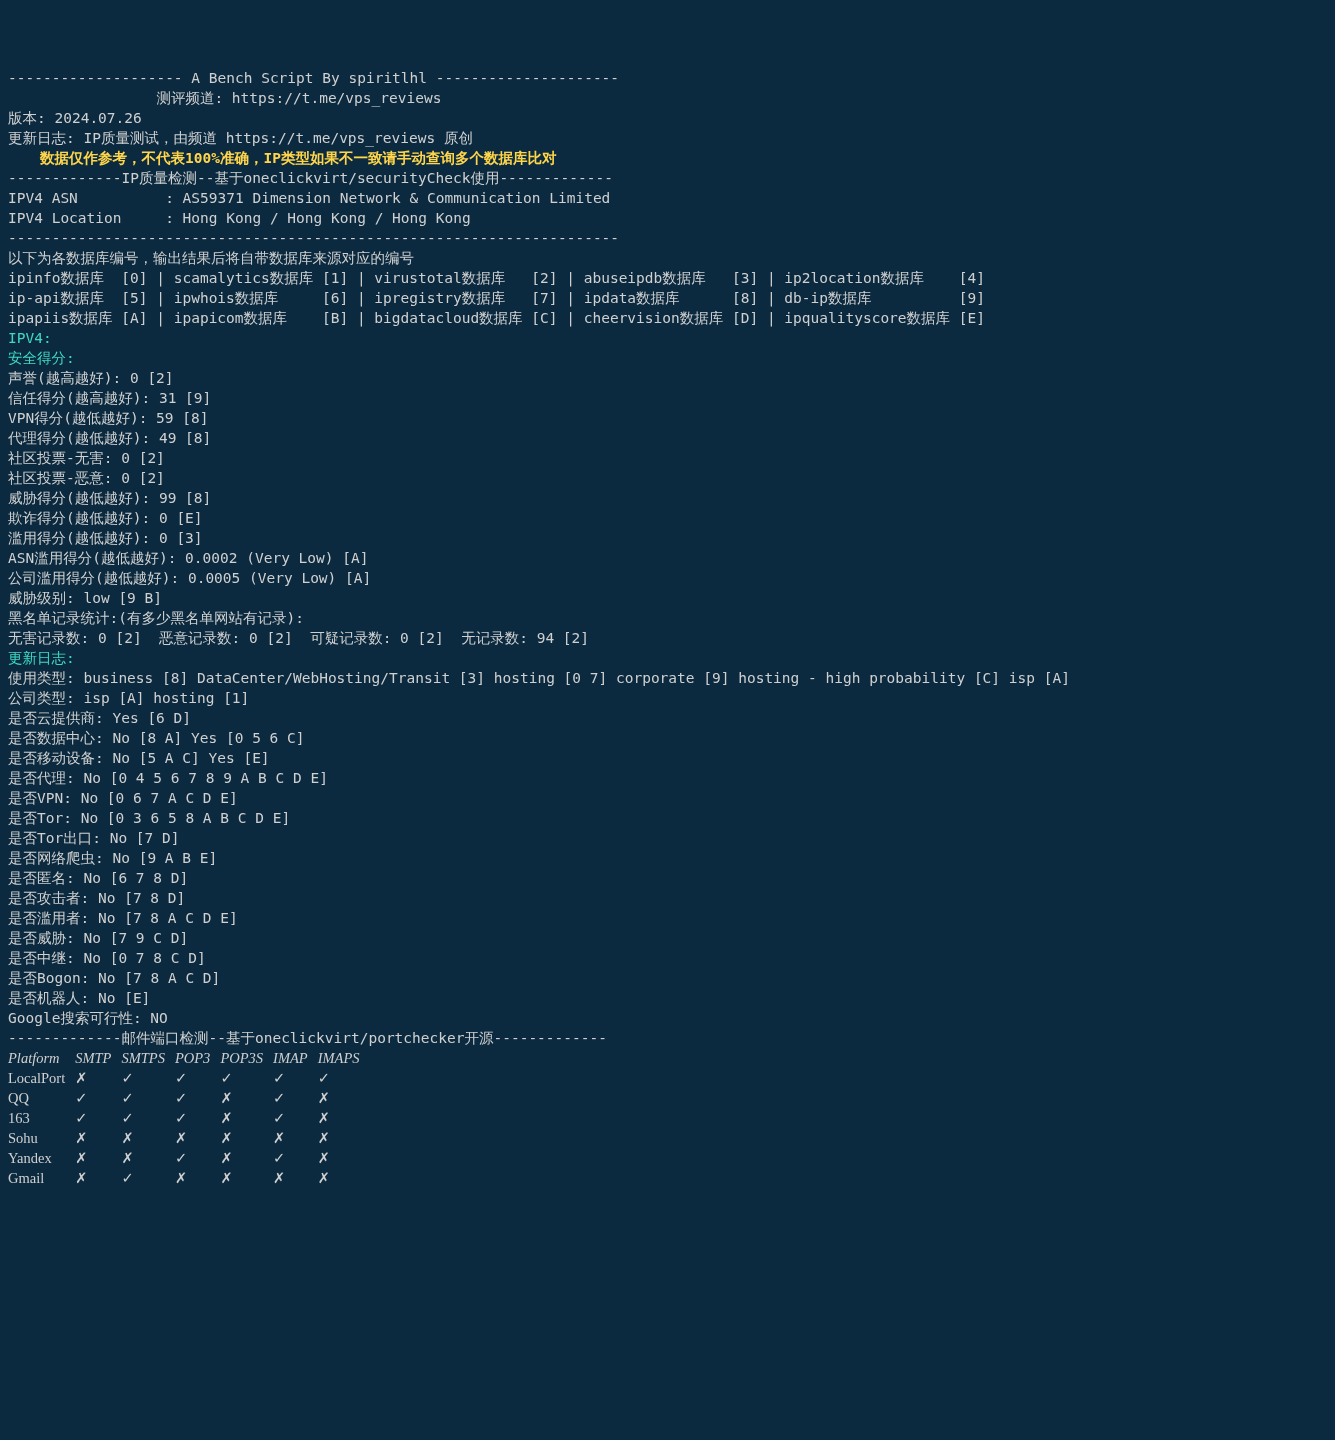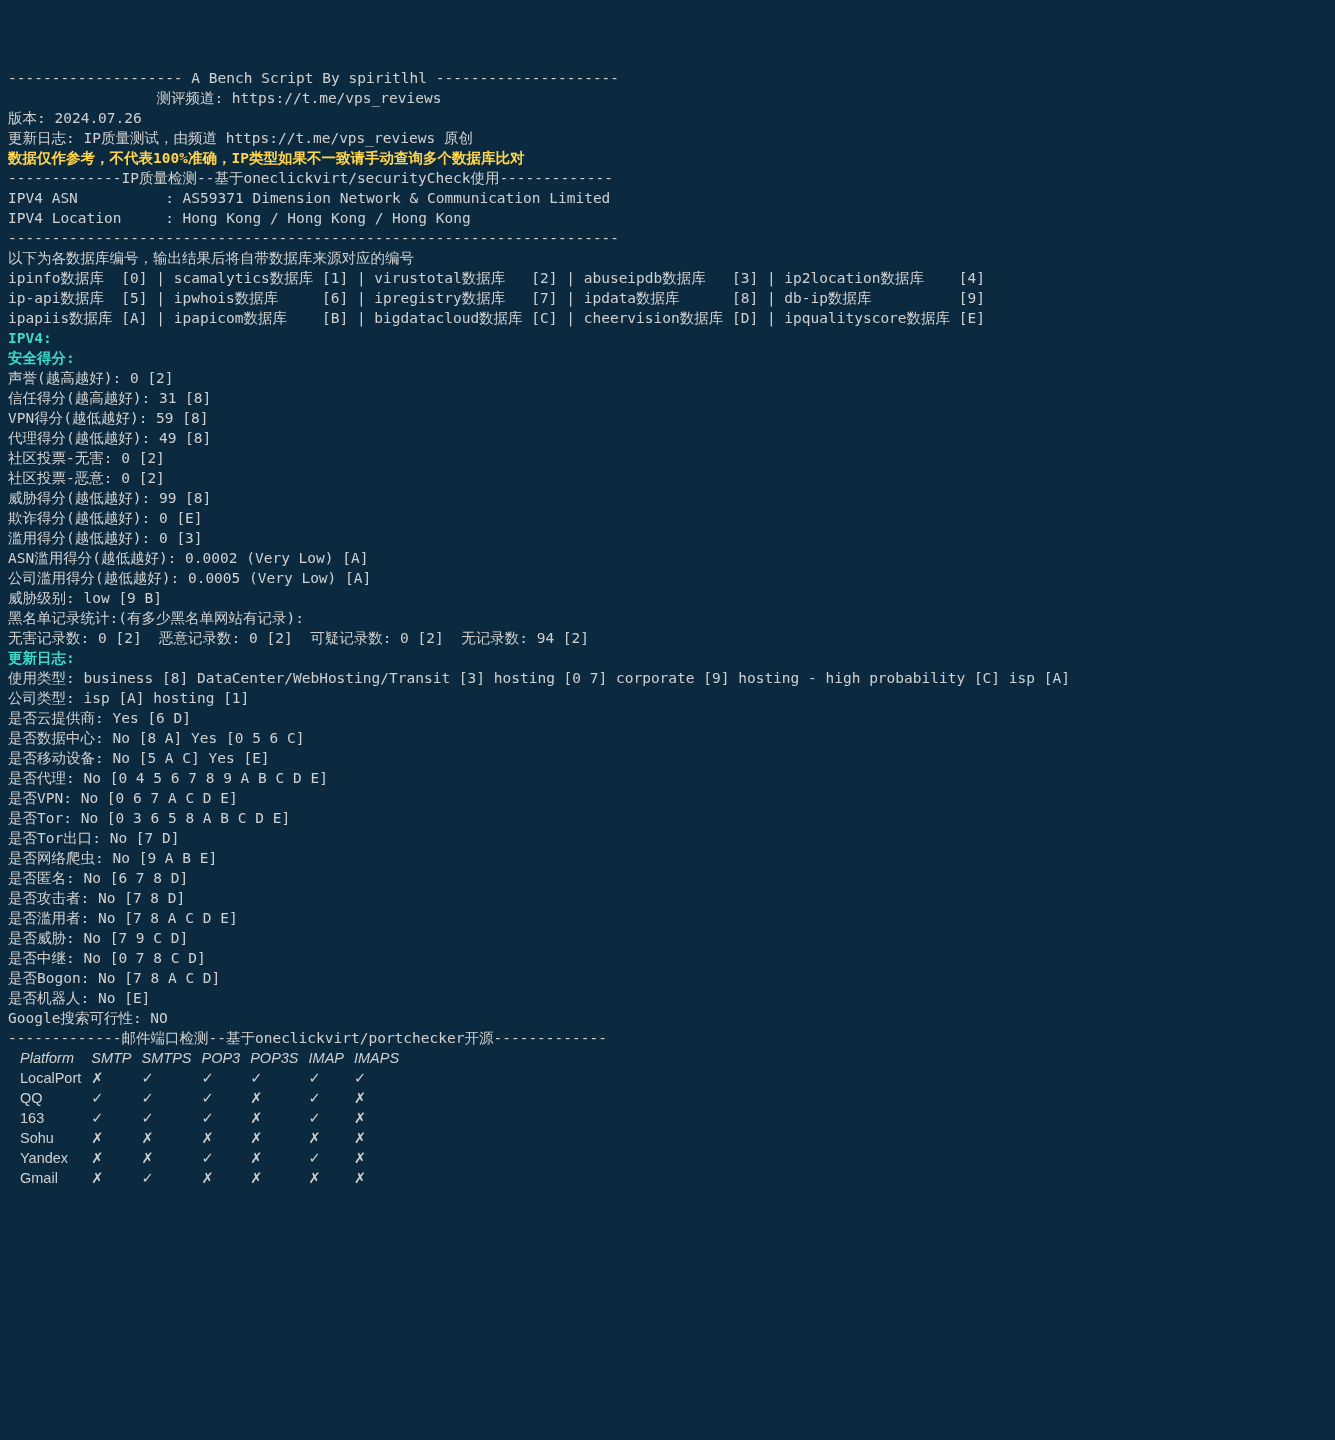--- a/index.html
+++ b/index.html
@@ -5,28 +5,27 @@
   body {
     background-color: #0b2a3f;
     color: #d0d0d0;
     font-family: "Menlo", "Consolas", "DejaVu Sans Mono", monospace;
     font-size: 14.5px;
     line-height: 20px;
     margin: 0;
     padding: 8px;
     white-space: pre;
   }
-  .yellow { color: #ffd54a; font-weight: bold; }
-  .teal   { color: #3dd9c6; font-weight: bold; }
+  .yellow { color: #ffd54a; font-weight: bold; margin-left: 32px; }
+  .teal   { color: #3dd9c6; font-weight: normal; }
   table.ports {
     border-collapse: collapse;
-    font-family: Liberation Sans, sans-serif;
+    font-family: Liberation Serif, serif;
     font-size: inherit;
     color: inherit;
-    margin-left: 12px;
   }
   table.ports td, table.ports th {
     padding: 0 10px 0 0;
     text-align: left;
     font-weight: normal;
   }
   table.ports th { font-style: italic; }
 </style>
 </head>
 <body>
@@ -41,21 +40,21 @@
 <span>IPV4 ASN          : AS59371 Dimension Network &amp; Communication Limited</span>
 <span>IPV4 Location     : Hong Kong / Hong Kong / Hong Kong</span>
 <span>----------------------------------------------------------------------</span>
 <span>以下为各数据库编号，输出结果后将自带数据库来源对应的编号</span>
 <span>ipinfo数据库  [0] | scamalytics数据库 [1] | virustotal数据库   [2] | abuseipdb数据库   [3] | ip2location数据库    [4]</span>
 <span>ip-api数据库  [5] | ipwhois数据库     [6] | ipregistry数据库   [7] | ipdata数据库      [8] | db-ip数据库          [9]</span>
 <span>ipapiis数据库 [A] | ipapicom数据库    [B] | bigdatacloud数据库 [C] | cheervision数据库 [D] | ipqualityscore数据库 [E]</span>
 <span class="teal">IPV4:</span>
 <span class="teal">安全得分:</span>
 <span>声誉(越高越好): 0 [2]</span>
-<span>信任得分(越高越好): 31 [8]</span>
+<span>信任得分(越高越好): 31 [9]</span>
 <span>VPN得分(越低越好): 59 [8]</span>
 <span>代理得分(越低越好): 49 [8]</span>
 <span>社区投票-无害: 0 [2]</span>
 <span>社区投票-恶意: 0 [2]</span>
 <span>威胁得分(越低越好): 99 [8]</span>
 <span>欺诈得分(越低越好): 0 [E]</span>
 <span>滥用得分(越低越好): 0 [3]</span>
 <span>ASN滥用得分(越低越好): 0.0002 (Very Low) [A]</span>
 <span>公司滥用得分(越低越好): 0.0005 (Very Low) [A]</span>
 <span>威胁级别: low [9 B]</span>

